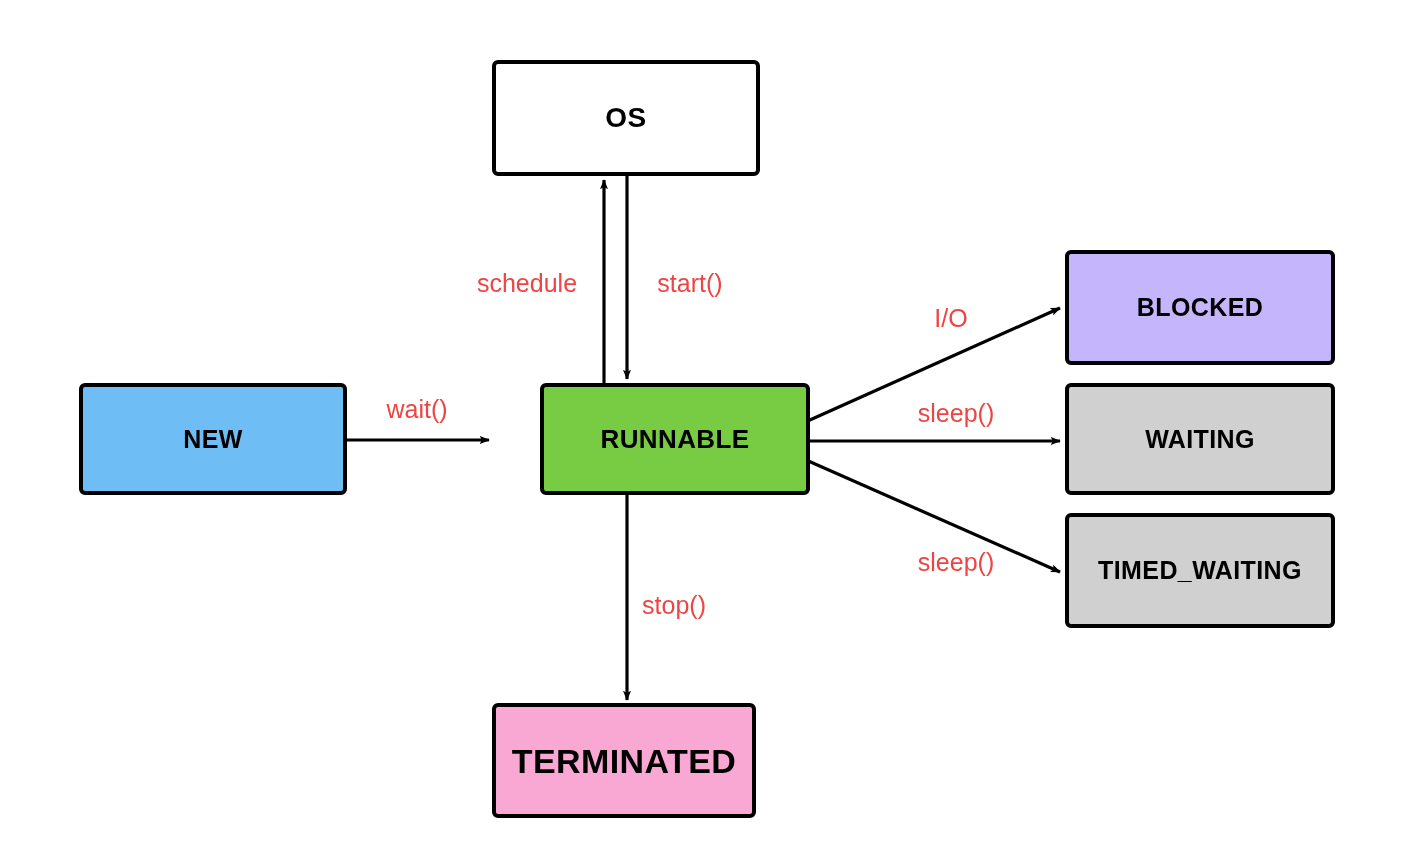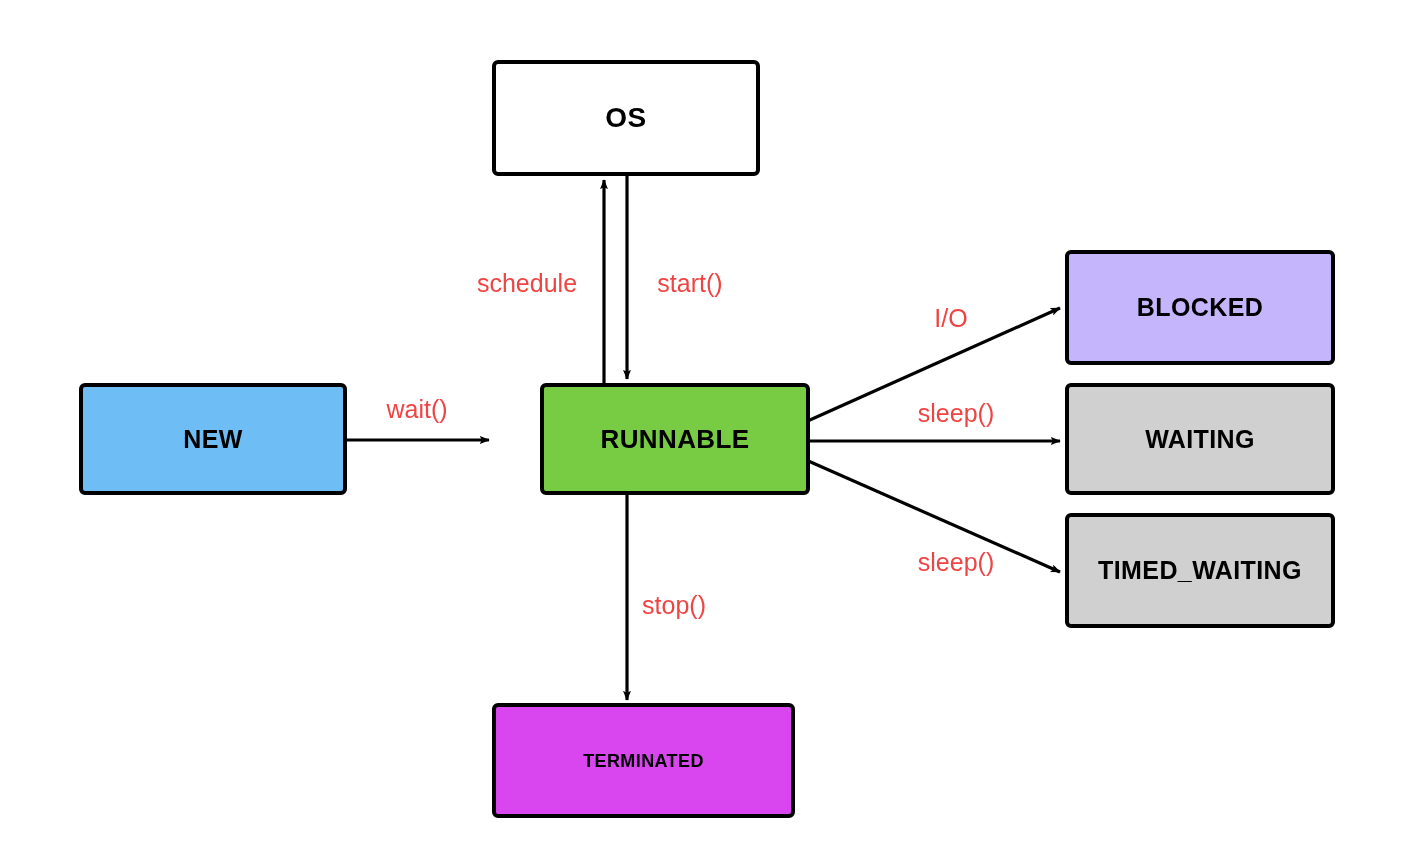--- a/index.html
+++ b/index.html
@@ -54,23 +54,23 @@
     font-size: 25px;
     margin-left: 11px;
   }
   #node-runnable {
     left: 492px;  top: 383px; width: 270px; height: 112px;
     background: #77CC44;
     font-size: 26px;
     margin-left: 48px;
   }
   #node-terminated {
-    left: 492px;  top: 703px; width: 303px; height: 115px;
-    background: #d946ef;
-    font-size: 18px;
+    left: 492px;  top: 703px; width: 264px; height: 115px;
+    background: #f9a8d4;
+    font-size: 34px;
   }
   #node-blocked {
     left: 1065px; top: 250px; width: 270px; height: 115px;
     background: #c4b5fd;
     font-size: 25px;
   }
   #node-waiting {
     left: 1065px; top: 383px; width: 270px; height: 112px;
     background: #D0D0D0;
     font-size: 25px;

